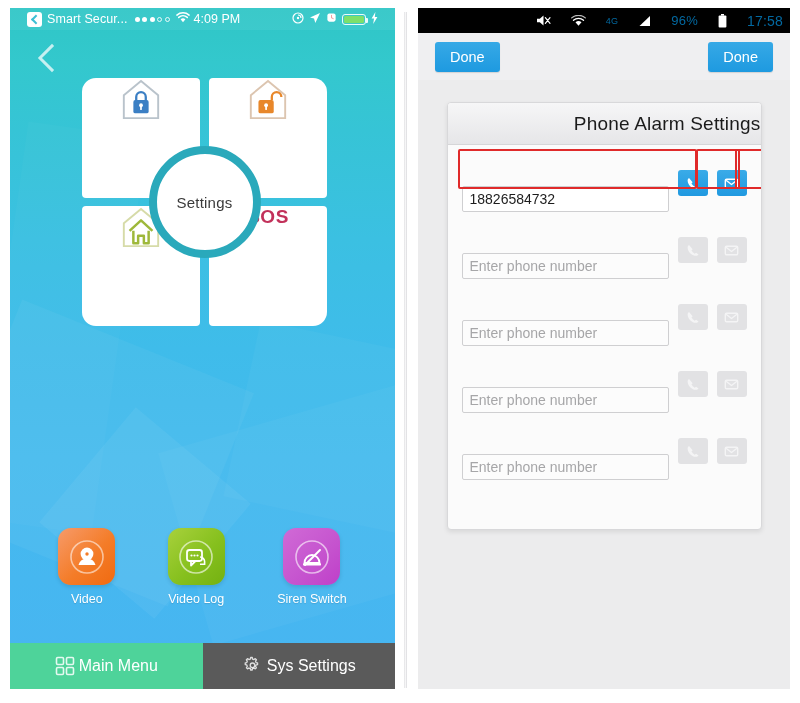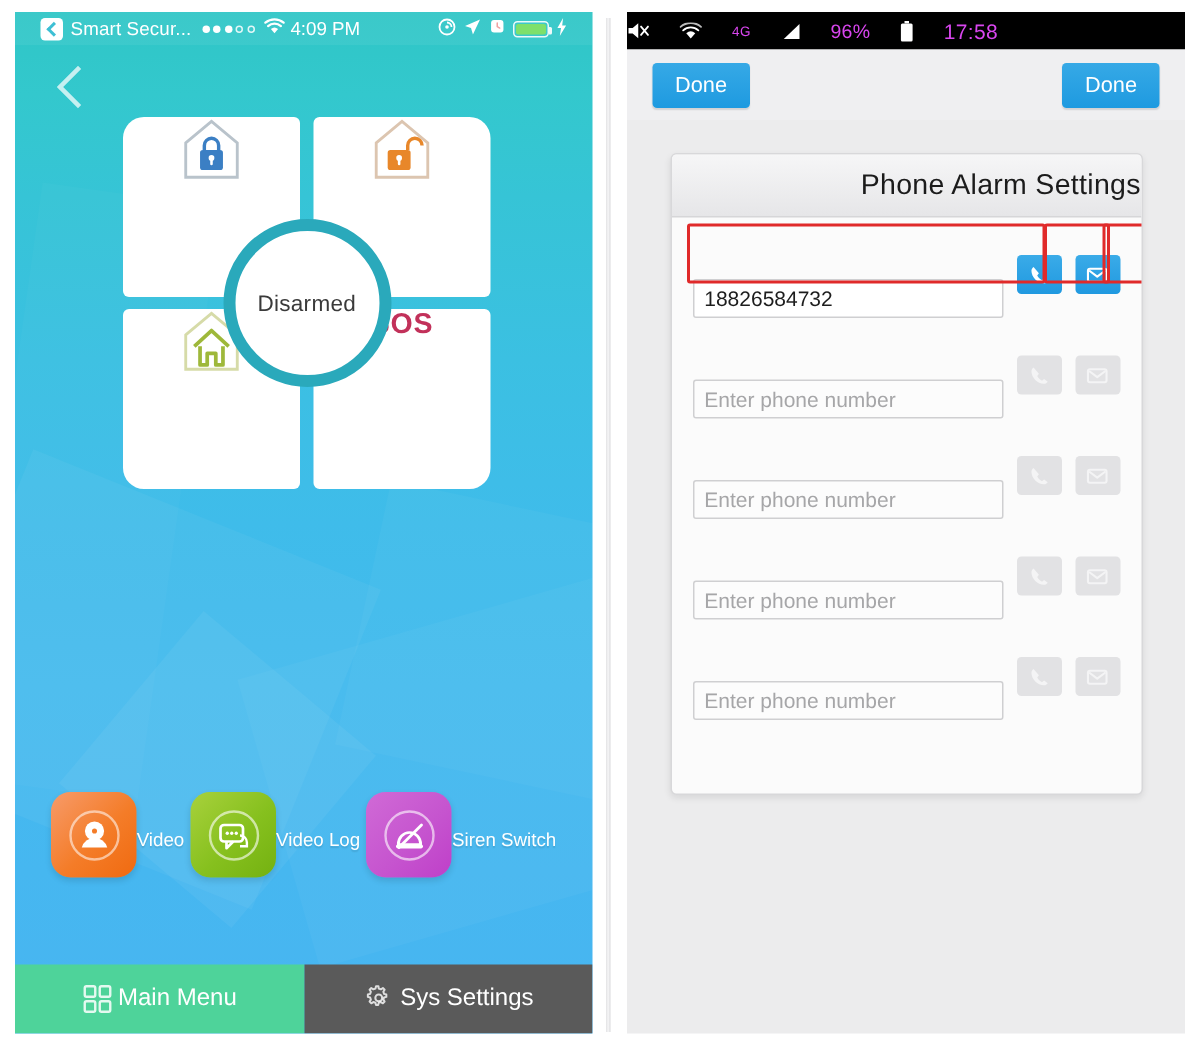--- a/index.html
+++ b/index.html
@@ -165,21 +165,21 @@
   
   .features {
     position: absolute;
     left: 0; right: 0;
     top: 520px;
     display: flex;
     justify-content: space-around;
     padding: 0 22px;
     z-index: 4;
   }
-  .feature { display: flex; flex-direction: row; align-items: center; cursor: pointer; }
+  .feature { display: flex; flex-direction: column; align-items: center; cursor: pointer; }
   .feature-tile {
     width: 57px; height: 57px;
     border-radius: 13px;
     display: flex; align-items: center; justify-content: center;
     box-shadow: 0 2px 4px rgba(0,0,0,.12);
   }
   .tile-video { background: linear-gradient(135deg,#f79b6a 0%, #f47c28 55%, #f06a10 100%); }
   .tile-log   { background: linear-gradient(135deg,#a8d13c 0%, #86c01e 55%, #74b111 100%); }
   .tile-siren { background: linear-gradient(135deg,#d06ad6 0%, #c655cf 55%, #bf3fc9 100%); }
   .feature-label {
@@ -224,23 +224,24 @@
     left: 418px; top: 8px;
     width: 372px; height: 681px;
     background: #ececed;
     overflow: hidden;
   }
   .and-status {
     height: 25px;
     background: #000000;
     display: flex;
     align-items: center;
+    justify-content: flex-end;
     gap: 20px;
     padding-right: 7px;
-    color: #d946ef;
+    color: #0369a1;
     font-size: 12.5px;
   }
   .and-status svg { display:block; }
   .and-pct { font-size: 13px; letter-spacing: .2px; }
   .and-time { font-size: 14px; letter-spacing: .2px; }
 
   .and-topbar {
     height: 47px;
     background: #efeff1;
     display: flex;
@@ -419,21 +420,21 @@
           <path d="M10 26 L22 15 L34 26" fill="none" stroke="#9eb83a" stroke-width="2.6" stroke-linejoin="round"></path>
           <path d="M14 26 V39 H19 V31 H25 V39 H30 V26" fill="none" stroke="#9eb83a" stroke-width="2.6" stroke-linejoin="round"></path>
         </svg>
       </div>
 
       <div class="quad q-br">
         <span class="sos-text">SOS</span>
       </div>
 
       <div class="center-ring">
-        <span>Disarmed</span>
+        <span>Settings</span>
       </div>
     </div>
 
     <div class="features">
 
       <div class="feature">
         <div class="feature-tile tile-video">
           <svg width="40" height="40" viewBox="0 0 40 40">
             <circle cx="20" cy="20" r="16" fill="none" stroke="rgba(255,255,255,.55)" stroke-width="1.6"></circle>
             <circle cx="20" cy="17" r="6.4" fill="#ffffff"></circle>

